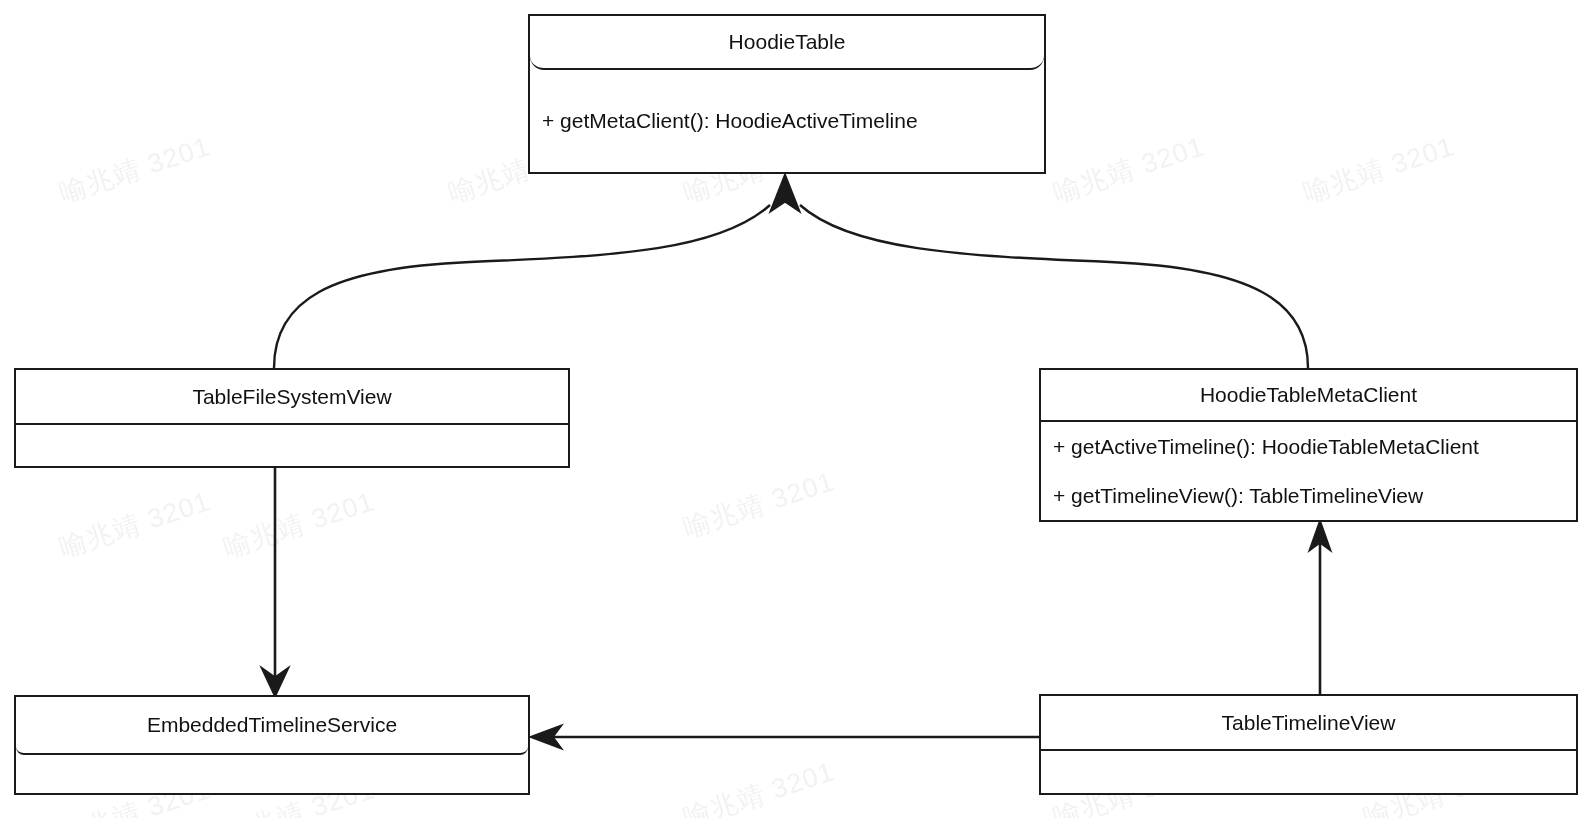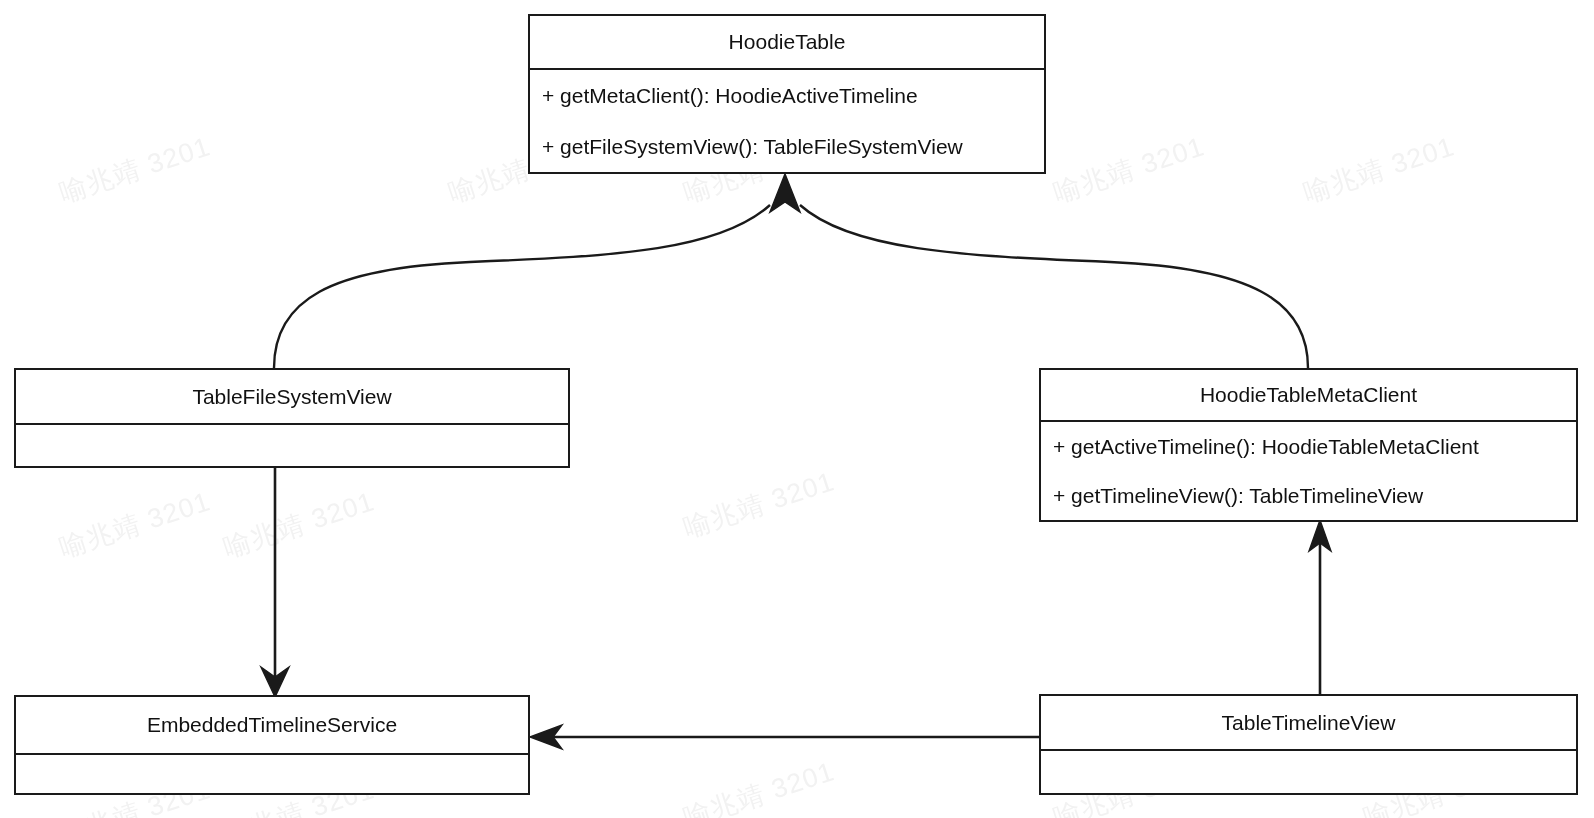--- a/index.html
+++ b/index.html
@@ -137,42 +137,41 @@
       <path d="M 1320,520 L 1309,551 L 1320,543 L 1331,551 Z" fill="#1a1a1a" stroke="#1a1a1a" stroke-width="1.4"></path>
     </g>
 
     <g>
       <line x1="1039" y1="737" x2="541" y2="737" stroke="#1a1a1a" stroke-width="2.6"></line>
       <path d="M 530,737 L 562,725 L 553,737 L 562,749 Z" fill="#1a1a1a" stroke="#1a1a1a" stroke-width="1.4"></path>
     </g>
   </svg>
 
   <div class="uml-class" style="left:528px; top:14px; width:518px; height:160px;">
-    <div class="uml-class-name" style="height:54px;">HoodieTable</div>
+    <div class="uml-class-name" style="height:54px;border-radius:14px;">HoodieTable</div>
     <div class="uml-class-members">
       <div class="uml-member">+ getMetaClient(): HoodieActiveTimeline</div>
-      <div class="uml-member">+ getFileSystemView(): TableFileSystemView</div>
     </div>
   </div>
 
   <div class="uml-class" style="left:14px; top:368px; width:556px; height:100px;">
     <div class="uml-class-name" style="height:55px;">TableFileSystemView</div>
     <div class="uml-class-members is-empty"></div>
   </div>
 
   <div class="uml-class" style="left:1039px; top:368px; width:539px; height:154px;">
     <div class="uml-class-name" style="height:52px;">HoodieTableMetaClient</div>
     <div class="uml-class-members">
       <div class="uml-member">+ getActiveTimeline(): HoodieTableMetaClient</div>
       <div class="uml-member">+ getTimelineView(): TableTimelineView</div>
     </div>
   </div>
 
   <div class="uml-class" style="left:14px; top:695px; width:516px; height:100px;">
-    <div class="uml-class-name" style="height:60px;">EmbeddedTimelineService</div>
+    <div class="uml-class-name" style="height:60px;border-radius:8px;">EmbeddedTimelineService</div>
     <div class="uml-class-members is-empty"></div>
   </div>
 
   <div class="uml-class" style="left:1039px; top:694px; width:539px; height:101px;">
     <div class="uml-class-name" style="height:55px;">TableTimelineView</div>
     <div class="uml-class-members is-empty"></div>
   </div>
 
 </div>
 

